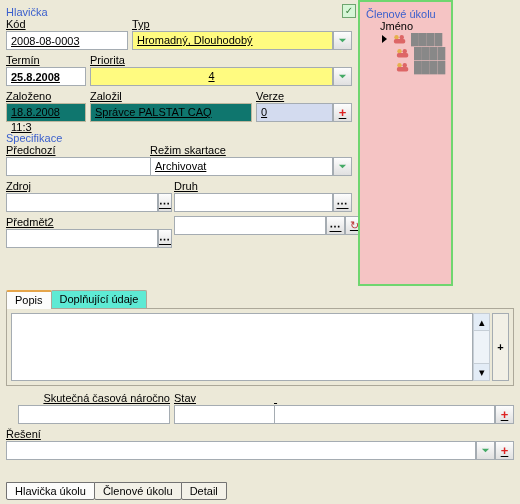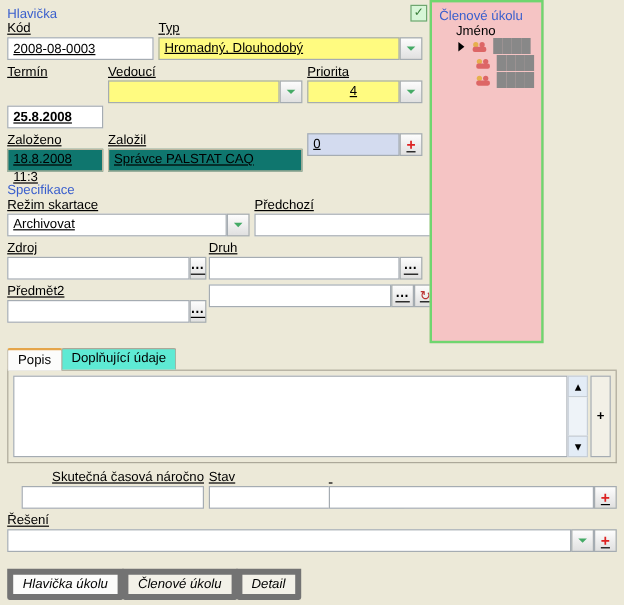--- a/index.html
+++ b/index.html
@@ -31,21 +31,21 @@
   .popisarea { display: flex; }
   .scroll-col { width: 18px; display: flex; flex-direction: column; }
   .scroll-top, .scroll-bot { height: 18px; border: 1px solid #c6ced6; background: #e3ecf6; display:flex; align-items:center; justify-content:center; }
   .scroll-track { flex: 1; background: #eef3f8; border-left:1px solid #c6ced6; border-right:1px solid #c6ced6; }
   .tree-item { display: flex; align-items: center; gap: 4px; padding: 1px 0 1px 16px; }
   .tree-item svg { width: 14px; height: 12px; }
   .tree-label { color: #000; }
   .blur { color:#888; filter: blur(0.6px); }
   .arrow-r { width: 0; height: 0; border-top: 4px solid transparent; border-bottom: 4px solid transparent; border-left: 5px solid #000; margin-right:2px; }
   .bottom-tabs { position: absolute; left: 6px; bottom: 4px; display: flex; }
-  .btab { padding: 2px 8px; border: 5px solid #737373; background: #f3f1e8; margin-right: -1px; border-radius: 0 0 2px 2px; cursor: pointer; font-style: italic; }
+  .btab { padding: 2px 8px; border: 1px solid #737373; background: #f3f1e8; margin-right: -1px; border-radius: 0 0 2px 2px; cursor: pointer; }
   .btab.active { background: #fcfcfb; }
   .sideplus { width: 18px; display:flex; align-items:center; justify-content:center; border:1px solid #a5acb2; background:#f2f0e6; margin-left:2px; font-weight:bold; cursor:pointer; }
   .refresh { color:#b33; }
 </style>
 </head>
 <body>
 
 <div class="main">
   <div class="left">
     <div class="group-title">Hlavička</div>
@@ -60,34 +60,23 @@
           <div class="combo-val hl">Hromadný, Dlouhodobý</div>
           <div class="btn-sq">
               <svg viewBox="0 0 10 10">
                 <path d="M1 3 L5 7 L9 3 Z" fill="#4a6"></path>
               </svg>
             </div>
         </div>
       </div>
     </div>
     <div class="row">
-      <div class="field" style="width:80px;gap:21px;">
+      <div class="field" style="width:80px;">
         <span class="label">Termín</span>
         <input class="text hl" style="font-weight: bold;" value="25.8.2008">
-      </div>
-      <div class="field" style="width:162px;">
-        <span class="label">Vedoucí</span>
-        <div class="combo">
-          <div class="combo-val hl blur"></div>
-          <div class="btn-sq">
-              <svg viewBox="0 0 10 10">
-                <path d="M1 3 L5 7 L9 3 Z" fill="#4a6"></path>
-              </svg>
-            </div>
-        </div>
       </div>
       <div class="field" style="flex:1;">
         <span class="label">Priorita</span>
         <div class="combo">
           <div class="combo-val hl" style="text-align:center;">4</div>
           <div class="btn-sq">
               <svg viewBox="0 0 10 10">
                 <path d="M1 3 L5 7 L9 3 Z" fill="#4a6"></path>
               </svg>
             </div>
@@ -97,49 +86,50 @@
     <div class="row">
       <div class="field" style="width:80px;">
         <span class="label">Založeno</span>
         <div class="readonly gray">18.8.2008 11:3</div>
       </div>
       <div class="field" style="width:162px;">
         <span class="label">Založil</span>
         <div class="readonly gray">Správce PALSTAT CAQ</div>
       </div>
       <div class="field" style="flex:1;">
+        <span class="label">Verze</span>
         <div class="combo">
           <div class="combo-val blue">0</div>
           <div class="btn-sq">
               <span class="plus">+</span>
             </div>
         </div>
       </div>
     </div>
 
     <div class="group-title" style="margin-top:8px;">Specifikace</div>
     <div class="row">
-      <div class="field" style="flex:1;">
-        <span class="label">Režim skartace</span>
-        <div class="combo">
-          <div class="combo-val">Archivovat</div>
-          <div class="btn-sq">
-              <svg viewBox="0 0 10 10">
-                <path d="M1 3 L5 7 L9 3 Z" fill="#4a6"></path>
-              </svg>
-            </div>
-        </div>
-      </div>
       <div class="field" style="width:140px;">
         <span class="label">Předchozí</span>
         <div class="combo">
           <input class="text" style="flex: 1 1 0%;">
           <div class="btn-sq">
               <span class="dots">⋯</span>
             </div>
+          <div class="btn-sq">
+              <svg viewBox="0 0 10 10">
+                <path d="M1 3 L5 7 L9 3 Z" fill="#4a6"></path>
+              </svg>
+            </div>
+        </div>
+      </div>
+      <div class="field" style="flex:1;">
+        <span class="label">Režim skartace</span>
+        <div class="combo">
+          <div class="combo-val">Archivovat</div>
           <div class="btn-sq">
               <svg viewBox="0 0 10 10">
                 <path d="M1 3 L5 7 L9 3 Z" fill="#4a6"></path>
               </svg>
             </div>
         </div>
       </div>
     </div>
     <div class="row">
       <div class="field" style="width:164px;">

